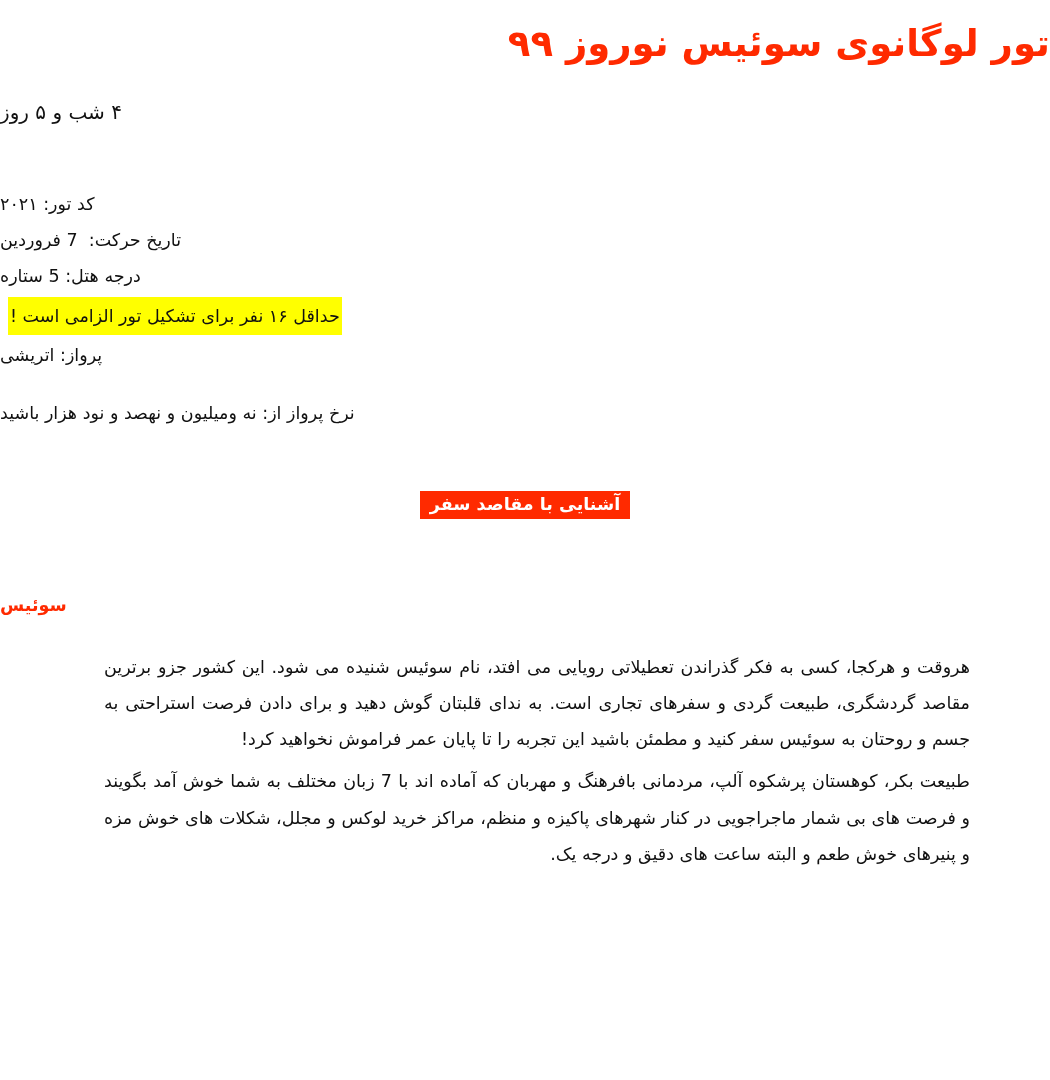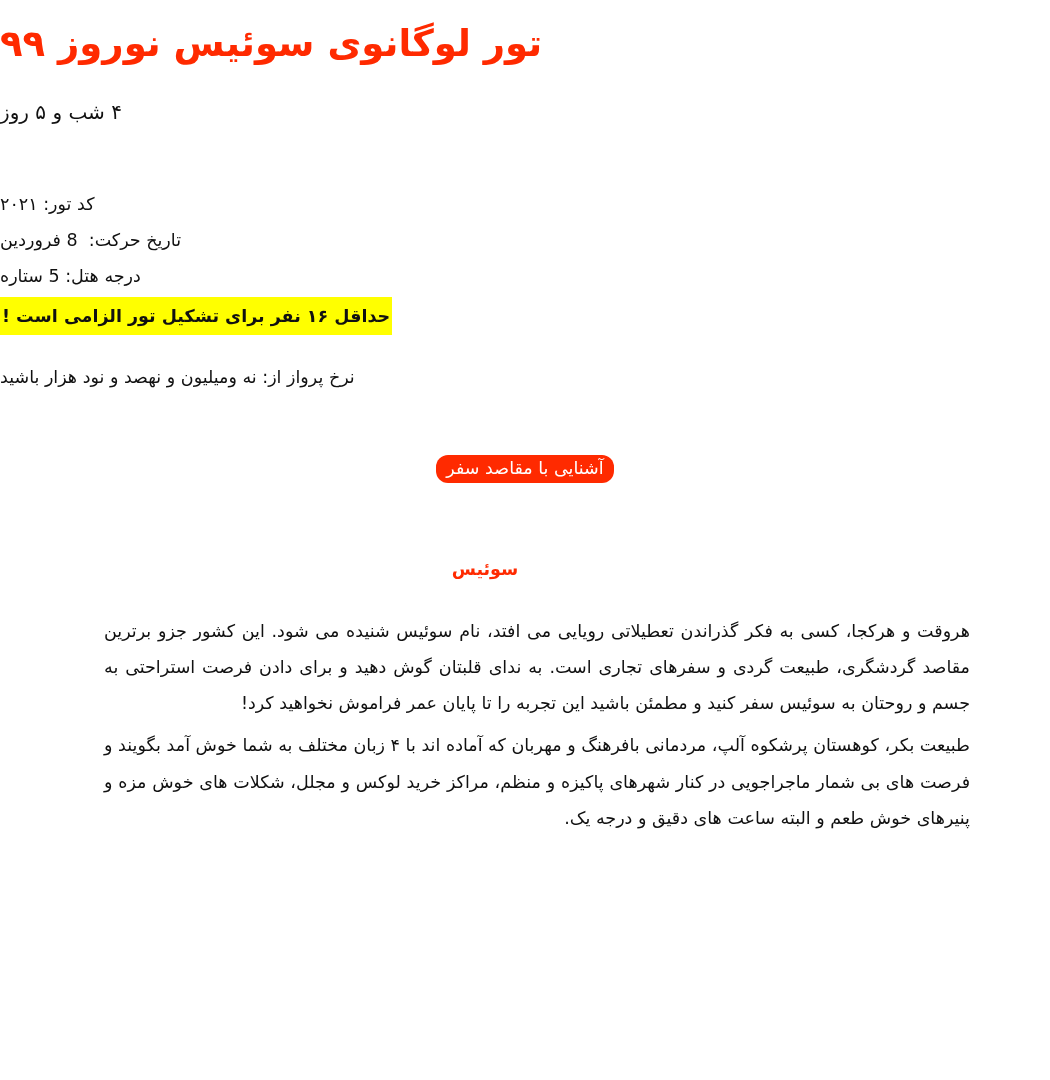--- a/index.html
+++ b/index.html
@@ -17,21 +17,21 @@
   }
   .page {
     width: 1050px;
     min-height: 1080px;
     box-sizing: border-box;
     padding: 0;
     position: relative;
     background: #ffffff;
   }
   .doc-title {
-    text-align: left;
+    text-align: right;
     color: #ff2a00;
     font-weight: bold;
     font-size: 37px;
     line-height: 1.2;
     margin: 22px 0 0 0;
     letter-spacing: 0;
   }
   .doc-subtitle {
     text-align: left;
     font-size: 20px;
@@ -48,47 +48,45 @@
     color: #111;
   }
   .info-line {
     display: block;
     white-space: pre-wrap;
   }
   .info-line.highlight-yellow {
     background: #ffff00;
     display: inline-block;
     padding: 1px 2px;
-    margin: 2px 0;
-    font-weight: bold;
+    margin: 2px 8px;
   }
   .info-line.spaced {
     margin-top: 22px;
     display: block;
   }
   .section-banner-wrap {
     margin: 60px 0 0 0;
     text-align: center;
   }
   .section-banner {
     background: #ff2a00;
     color: #ffffff;
-    font-weight: normal;
+    font-weight: bold;
     font-size: 17.5px;
     padding: 3px 10px 5px 10px;
     display: inline-block;
     letter-spacing: 0;
-    border-radius: 12px;
   }
   .country-heading {
     margin: 76px 80px 0 0;
     color: #ff2a00;
     font-weight: bold;
     font-size: 17.5px;
-    text-align: center;
+    text-align: left;
   }
   .body-text {
     margin: 34px 80px 0 104px;
     font-size: 17.5px;
     line-height: 2.07;
     text-align: justify;
     text-align-last: right;
     color: #111;
   }
   .body-text + .body-text {
@@ -102,33 +100,34 @@
 <body>
 
 <div class="page">
 
   <h1 class="doc-title">تور لوگانوی سوئیس نوروز ۹۹</h1>
 
   <div class="doc-subtitle">۴ شب و ۵ روز</div>
 
   <div class="info-block">
     <span class="info-line">کد تور: ۲۰۲۱</span>
-    <span class="info-line">تاریخ حرکت:  8 فروردین</span>
+    <span class="info-line">تاریخ حرکت:  7 فروردین</span>
     <span class="info-line">درجه هتل: 5 ستاره</span>
     <span class="info-line highlight-yellow">حداقل ۱۶ نفر برای تشکیل تور الزامی است !</span>
+    <span class="info-line">پرواز: اتریشی</span>
     <span class="info-line spaced">نرخ پرواز از: نه ومیلیون و نهصد و نود هزار باشید</span>
   </div>
 
   <div class="section-banner-wrap">
     <span class="section-banner">آشنایی با مقاصد سفر</span>
   </div>
 
   <div class="country-heading">سوئیس</div>
 
   <div class="body-text">
     <p>هروقت و هرکجا، کسی به فکر گذراندن تعطیلاتی رویایی می افتد، نام سوئیس شنیده می شود. این کشور جزو برترین مقاصد گردشگری، طبیعت گردی و سفرهای تجاری است. به ندای قلبتان گوش دهید و برای دادن فرصت استراحتی به جسم و روحتان به سوئیس سفر کنید و مطمئن باشید این تجربه را تا پایان عمر فراموش نخواهید کرد!</p>
   </div>
 
   <div class="body-text">
-    <p>طبیعت بکر، کوهستان پرشکوه آلپ، مردمانی بافرهنگ و مهربان که آماده اند با ۴ زبان مختلف به شما خوش آمد بگویند و فرصت های بی شمار ماجراجویی در کنار شهرهای پاکیزه و منظم، مراکز خرید لوکس و مجلل، شکلات های خوش مزه و پنیرهای خوش طعم و البته ساعت های دقیق و درجه یک.</p>
+    <p>طبیعت بکر، کوهستان پرشکوه آلپ، مردمانی بافرهنگ و مهربان که آماده اند با 7 زبان مختلف به شما خوش آمد بگویند و فرصت های بی شمار ماجراجویی در کنار شهرهای پاکیزه و منظم، مراکز خرید لوکس و مجلل، شکلات های خوش مزه و پنیرهای خوش طعم و البته ساعت های دقیق و درجه یک.</p>
   </div>
 
 </div>
 
 </body></html>

